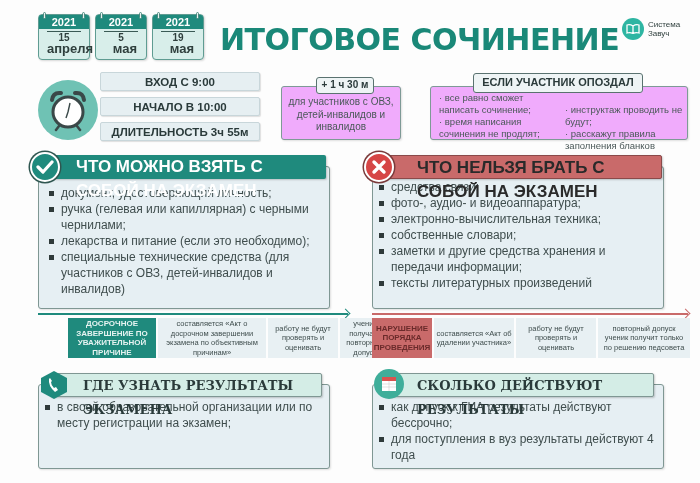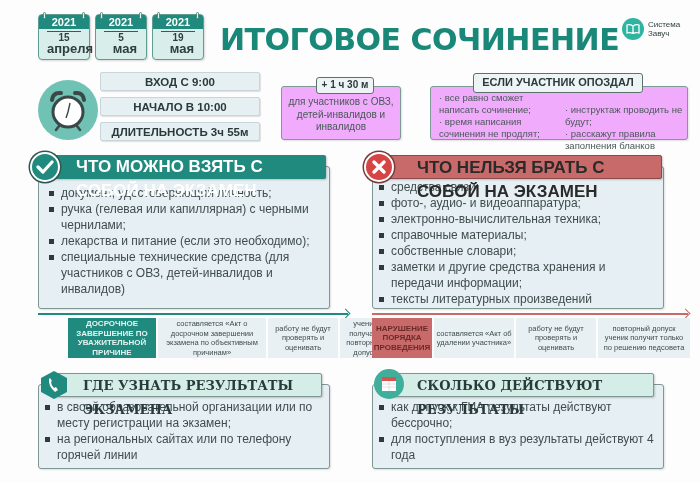--- a/index.html
+++ b/index.html
@@ -125,21 +125,20 @@
   <svg width="18" height="16" viewBox="0 0 18 16">
       <path d="M2 8 L7 13 L16 3" stroke="#fff" stroke-width="3.2" fill="none" stroke-linecap="round" stroke-linejoin="round"></path>
     </svg>
 </div>
 
 <div class="sec" style="left:372px; top:166px; width:292px; height:143px;">
   <ul class="list" style="position:absolute; left:4px; top:12px; width:284px;">
     <li>средства связи;</li>
     <li>фото-, аудио- и видеоаппаратура;</li>
     <li>электронно-вычислительная техника;</li>
-    <li>справочные материалы;</li>
     <li>собственные словари;</li>
     <li>заметки и другие средства хранения и передачи информации;</li>
     <li>тексты литературных произведений</li>
   </ul>
 </div>
 <div class="sec-head" style="left:384px; top:155px; width:278px; background:#c96a6a; color:#2a2a2a; border:1px solid #8a4a4a;">ЧТО НЕЛЬЗЯ БРАТЬ С СОБОЙ НА ЭКЗАМЕН</div>
 <div class="badge-icon" style="left:364px; top:152px; background:#d64545; box-shadow:0 0 0 1.5px #7a3a3a;">
   <svg width="16" height="16" viewBox="0 0 16 16">
       <path d="M3 3 L13 13 M13 3 L3 13" stroke="#fff" stroke-width="3.4" stroke-linecap="round"></path>
     </svg>
@@ -157,21 +156,20 @@
 <div class="strip" style="left:372px; top:318px;">
   <div class="cell first" style="width:60px; background:#c96a6a; color:#6a2a2a;">НАРУШЕНИЕ ПОРЯДКА ПРОВЕДЕНИЯ</div>
   <div class="cell" style="width:80px;">составляется «Акт об удалении участника»</div>
   <div class="cell" style="width:80px;">работу не будут проверять и оценивать</div>
   <div class="cell" style="width:92px;">повторный допуск ученик получит только по решению педсовета</div>
 </div>
 
 <div class="sec" style="left:38px; top:384px; width:292px; height:85px;">
   <ul class="list" style="position:absolute; left:4px; top:14px; width:284px;">
     <li>в своей образовательной организации или по месту регистрации на экзамен;</li>
-    <li>на региональных сайтах или по телефону горячей линии</li>
   </ul>
 </div>
 <div class="sec-head serif-head" style="left:50px; top:373px; width:272px; background:#d4ede6; border:1px solid #7f9793;">ГДЕ УЗНАТЬ РЕЗУЛЬТАТЫ ЭКЗАМЕНА</div>
 <div class="abs" style="left:40px; top:370px; width:28px; height:30px;">
   <svg width="28" height="30" viewBox="0 0 28 30">
       <polygon points="14,1 27,8 27,22 14,29 1,22 1,8" fill="#1f8a7d"></polygon>
       <path d="M9 9 Q8 16 15 22 L18 20 L16 17 L14 18 Q11 15 11 12 L12 11 L10 8 Z" fill="#fff"></path>
     </svg>
 </div>
 

